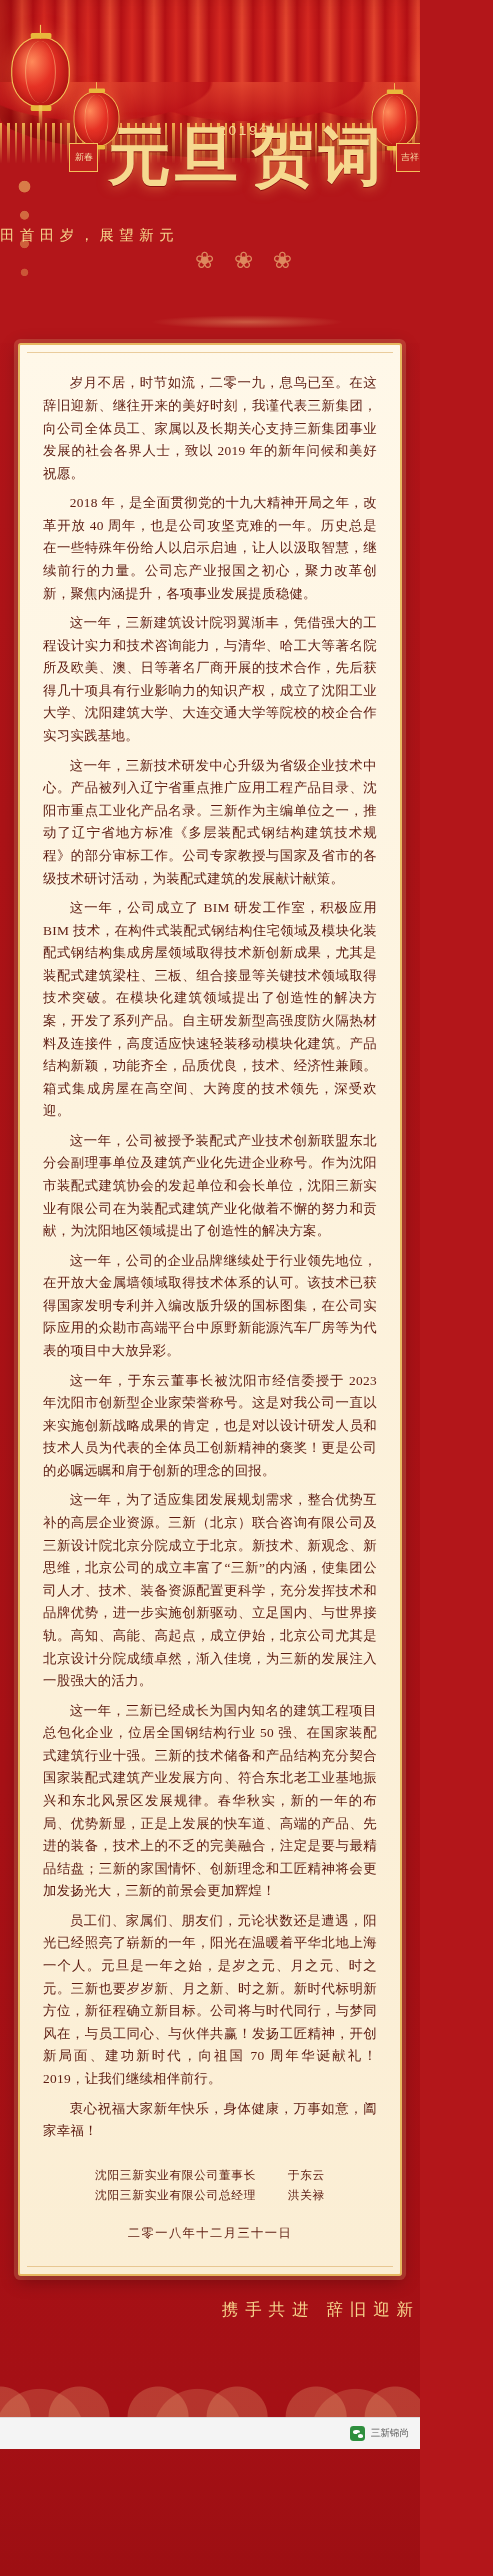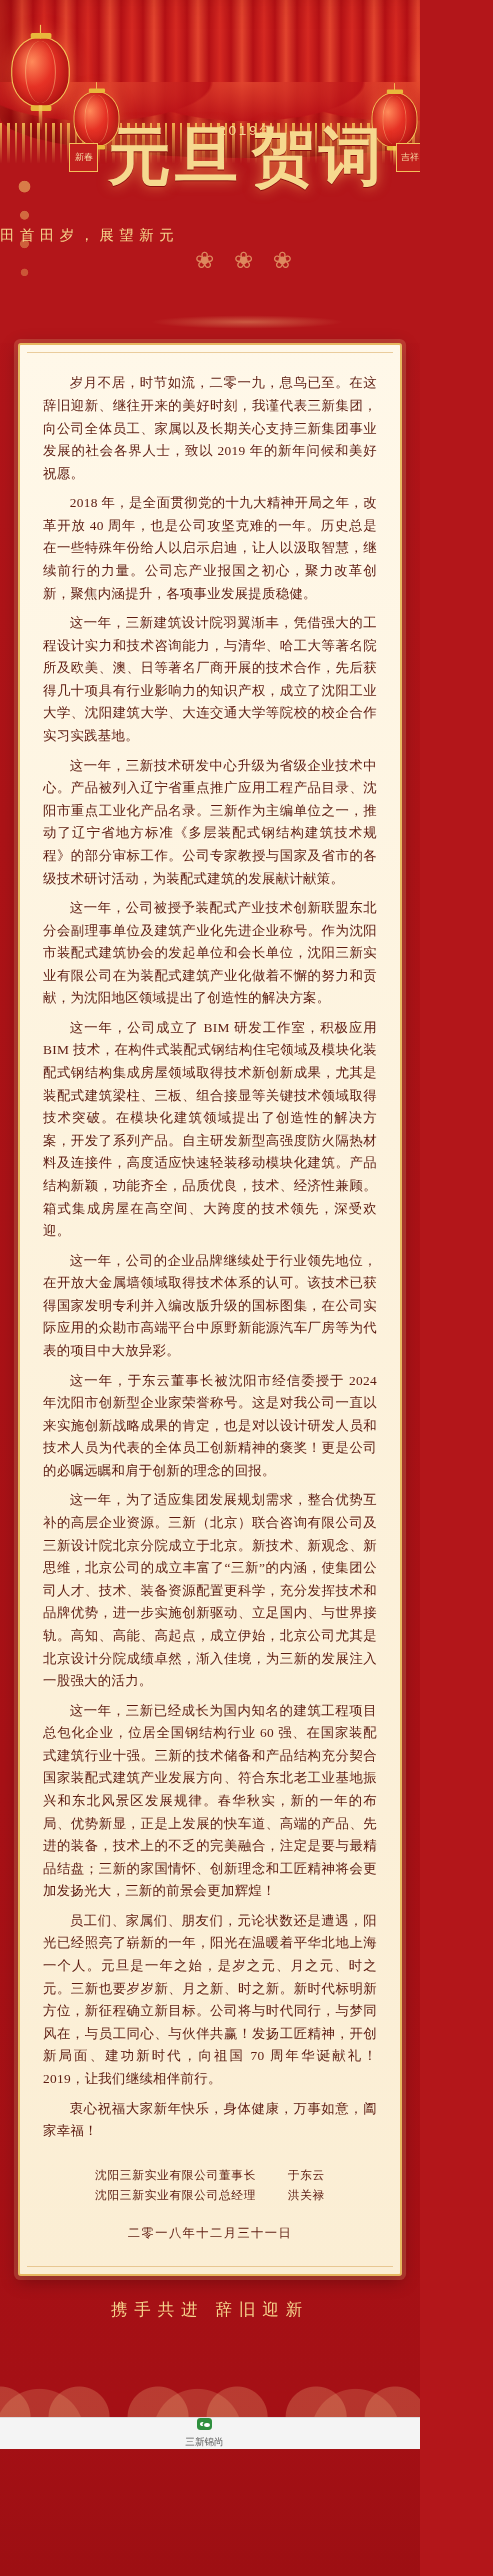--- a/index.html
+++ b/index.html
@@ -224,21 +224,21 @@
     margin-top: 18px;
     text-align: center;
     font-size: 12.3px;
     letter-spacing: 1.4px;
     color: #5c1b10;
   }
 
   
   .footer-slogan {
     margin-top: 23px;
-    text-align: center;
+    text-align: right;
     color: #f7d58d;
     font-size: 16.5px;
     letter-spacing: 6.9px;
     padding-bottom: 13.7px;
   }
   .wave {
     height: 82px;
     width: 494px;
     background:
       radial-gradient(circle 32px at 0% 100%,   rgba(255,215,150,.22) 0 30px, rgba(0,0,0,0) 31px),
@@ -256,21 +256,20 @@
   .wechat-bar {
     height: 32px;
     background: #f4f4f4;
     border-top: 0.7px solid #dcdcdc;
     display: flex;
     align-items: center;
     justify-content: flex-end;
     padding-right: 11px;
     gap: 5.5px;
     font-family: "Liberation Sans", sans-serif;
-    flex-direction: column;
   }
   .wechat-logo {
     width: 15px; height: 15px;
     border-radius: 3.4px;
     background: #2f8f3e;
     position: relative;
   }
   .wechat-logo::before {
     content: "";
     position: absolute; left: 2.7px; top: 4.1px;
@@ -337,26 +336,26 @@
     <div class="gold-divider"></div>
   </div>
 
   <div class="card-wrap">
     <div class="card">
 
       <p class="para">岁月不居，时节如流，二零一九，息鸟已至。在这辞旧迎新、继往开来的美好时刻，我谨代表三新集团，向公司全体员工、家属以及长期关心支持三新集团事业发展的社会各界人士，致以 2019 年的新年问候和美好祝愿。</p>
       <p class="para">2018 年，是全面贯彻党的十九大精神开局之年，改革开放 40 周年，也是公司攻坚克难的一年。历史总是在一些特殊年份给人以启示启迪，让人以汲取智慧，继续前行的力量。公司忘产业报国之初心，聚力改革创新，聚焦内涵提升，各项事业发展提质稳健。</p>
       <p class="para">这一年，三新建筑设计院羽翼渐丰，凭借强大的工程设计实力和技术咨询能力，与清华、哈工大等著名院所及欧美、澳、日等著名厂商开展的技术合作，先后获得几十项具有行业影响力的知识产权，成立了沈阳工业大学、沈阳建筑大学、大连交通大学等院校的校企合作实习实践基地。</p>
       <p class="para">这一年，三新技术研发中心升级为省级企业技术中心。产品被列入辽宁省重点推广应用工程产品目录、沈阳市重点工业化产品名录。三新作为主编单位之一，推动了辽宁省地方标准《多层装配式钢结构建筑技术规程》的部分审标工作。公司专家教授与国家及省市的各级技术研讨活动，为装配式建筑的发展献计献策。</p>
+      <p class="para">这一年，公司成立了 BIM 研发工作室，积极应用 BIM 技术，在构件式装配式钢结构住宅领域及模块化装配式钢结构集成房屋领域取得技术新创新成果，尤其是装配式建筑梁柱、三板、组合接显等关键技术领域取得技术突破。在模块化建筑领域提出了创造性的解决方案，开发了系列产品。自主研发新型高强度防火隔热材料及连接件，高度适应快速轻装移动模块化建筑。产品结构新颖，功能齐全，品质优良，技术、经济性兼顾。箱式集成房屋在高空间、大跨度的技术领先，深受欢迎。</p>
       <p class="para">这一年，公司被授予装配式产业技术创新联盟东北分会副理事单位及建筑产业化先进企业称号。作为沈阳市装配式建筑协会的发起单位和会长单位，沈阳三新实业有限公司在为装配式建筑产业化做着不懈的努力和贡献，为沈阳地区领域提出了创造性的解决方案。</p>
-      <p class="para">这一年，公司成立了 BIM 研发工作室，积极应用 BIM 技术，在构件式装配式钢结构住宅领域及模块化装配式钢结构集成房屋领域取得技术新创新成果，尤其是装配式建筑梁柱、三板、组合接显等关键技术领域取得技术突破。在模块化建筑领域提出了创造性的解决方案，开发了系列产品。自主研发新型高强度防火隔热材料及连接件，高度适应快速轻装移动模块化建筑。产品结构新颖，功能齐全，品质优良，技术、经济性兼顾。箱式集成房屋在高空间、大跨度的技术领先，深受欢迎。</p>
       <p class="para">这一年，公司的企业品牌继续处于行业领先地位，在开放大金属墙领域取得技术体系的认可。该技术已获得国家发明专利并入编改版升级的国标图集，在公司实际应用的众勘市高端平台中原野新能源汽车厂房等为代表的项目中大放异彩。</p>
-      <p class="para">这一年，于东云董事长被沈阳市经信委授于 2024 年沈阳市创新型企业家荣誉称号。这是对我公司一直以来实施创新战略成果的肯定，也是对以设计研发人员和技术人员为代表的全体员工创新精神的褒奖！更是公司的必嘱远瞩和肩于创新的理念的回报。</p>
+      <p class="para">这一年，于东云董事长被沈阳市经信委授于 2023 年沈阳市创新型企业家荣誉称号。这是对我公司一直以来实施创新战略成果的肯定，也是对以设计研发人员和技术人员为代表的全体员工创新精神的褒奖！更是公司的必嘱远瞩和肩于创新的理念的回报。</p>
       <p class="para">这一年，为了适应集团发展规划需求，整合优势互补的高层企业资源。三新（北京）联合咨询有限公司及三新设计院北京分院成立于北京。新技术、新观念、新思维，北京公司的成立丰富了“三新”的内涵，使集团公司人才、技术、装备资源配置更科学，充分发挥技术和品牌优势，进一步实施创新驱动、立足国内、与世界接轨。高知、高能、高起点，成立伊始，北京公司尤其是北京设计分院成绩卓然，渐入佳境，为三新的发展注入一股强大的活力。</p>
-      <p class="para">这一年，三新已经成长为国内知名的建筑工程项目总包化企业，位居全国钢结构行业 60 强、在国家装配式建筑行业十强。三新的技术储备和产品结构充分契合国家装配式建筑产业发展方向、符合东北老工业基地振兴和东北风景区发展规律。春华秋实，新的一年的布局、优势新显，正是上发展的快车道、高端的产品、先进的装备，技术上的不乏的完美融合，注定是要与最精品结盘；三新的家国情怀、创新理念和工匠精神将会更加发扬光大，三新的前景会更加辉煌！</p>
+      <p class="para">这一年，三新已经成长为国内知名的建筑工程项目总包化企业，位居全国钢结构行业 50 强、在国家装配式建筑行业十强。三新的技术储备和产品结构充分契合国家装配式建筑产业发展方向、符合东北老工业基地振兴和东北风景区发展规律。春华秋实，新的一年的布局、优势新显，正是上发展的快车道、高端的产品、先进的装备，技术上的不乏的完美融合，注定是要与最精品结盘；三新的家国情怀、创新理念和工匠精神将会更加发扬光大，三新的前景会更加辉煌！</p>
       <p class="para">员工们、家属们、朋友们，元论状数还是遭遇，阳光已经照亮了崭新的一年，阳光在温暖着平华北地上海一个人。元旦是一年之始，是岁之元、月之元、时之元。三新也要岁岁新、月之新、时之新。新时代标明新方位，新征程确立新目标。公司将与时代同行，与梦同风在，与员工同心、与伙伴共赢！发扬工匠精神，开创新局面、建功新时代，向祖国 70 周年华诞献礼！2019，让我们继续相伴前行。</p>
       <p class="para">衷心祝福大家新年快乐，身体健康，万事如意，阖家幸福！</p>
 
       <div class="signature">
         <div class="sig-line">
           <span>沈阳三新实业有限公司董事长</span>
           <span class="sig-name">于东云</span>
         </div>
         <div class="sig-line">
           <span>沈阳三新实业有限公司总经理</span>

